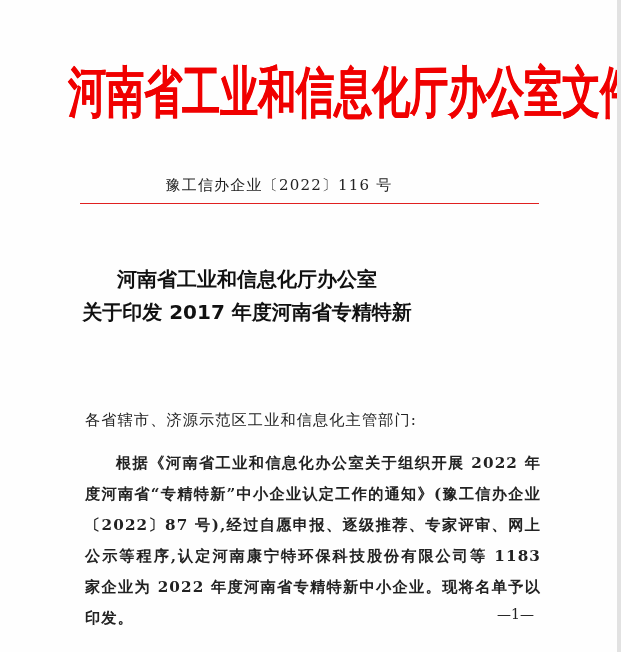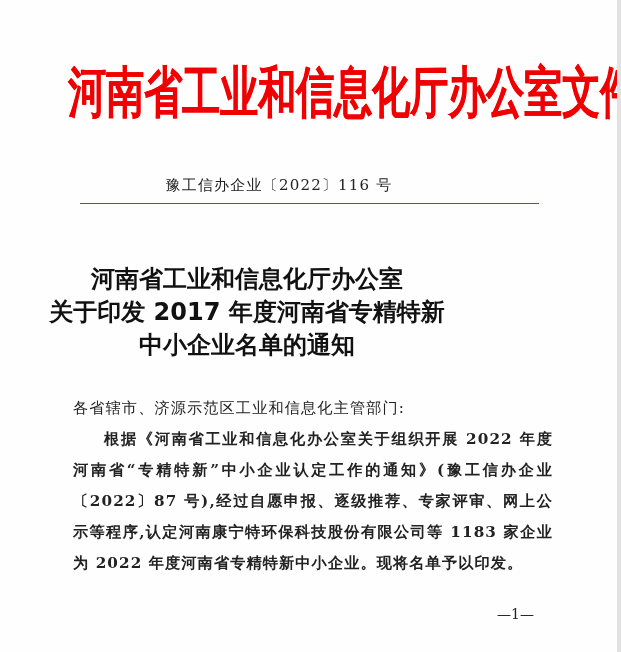--- a/index.html
+++ b/index.html
@@ -42,50 +42,49 @@
   .red-rule {
     position: absolute; left: 80px; top: 203px;
     width: 459px; height: 1px;
     background: #e02020;
   }
   .title {
     position: absolute; left: 0; top: 263px;
     width: 494px; text-align: center;
     font-family: "DejaVu Sans", sans-serif;
     font-weight: bold;
-    font-size: 24px; color: #111;
+    font-size: 20px; color: #111;
     line-height: 33px;
   }
   .title div { white-space: nowrap; }
   .body {
     position: absolute; left: 73px; top: 393px;
     width: 480px;
     font-size: 15.2px; color: #222;
     line-height: 31px;
     letter-spacing: 1.1px;
   }
-  .body p { margin: 0; }
+  .body p { margin: 12px; }
   .body .indent { text-indent: 31px; text-align: justify; font-weight: bold; }
   .page-number {
     position: absolute; left: 497px; top: 606px;
     font-size: 14px; color: #222;
   }
 </style>
 </head>
 <body>
 
 <div class="page">
   <div class="masthead">河南省工业和信息化厅办公室文件</div>
   <div class="docnum">豫工信办企业〔2022〕116 号</div>
   <div class="red-rule"></div>
 
   <div class="title">
     <div>河南省工业和信息化厅办公室</div>
     <div>关于印发 2017 年度河南省专精特新</div>
-    <div>中小企业名单的通知</div>
   </div>
 
   <div class="body">
     <p>各省辖市、济源示范区工业和信息化主管部门:</p>
     <p class="indent">根据《河南省工业和信息化办公室关于组织开展 2022 年度河南省“专精特新”中小企业认定工作的通知》(豫工信办企业〔2022〕87 号),经过自愿申报、逐级推荐、专家评审、网上公示等程序,认定河南康宁特环保科技股份有限公司等 1183 家企业为 2022 年度河南省专精特新中小企业。现将名单予以印发。</p>
   </div>
 
   <div class="page-number">—1—</div>
 </div>
 <div class="page-edge"></div>

